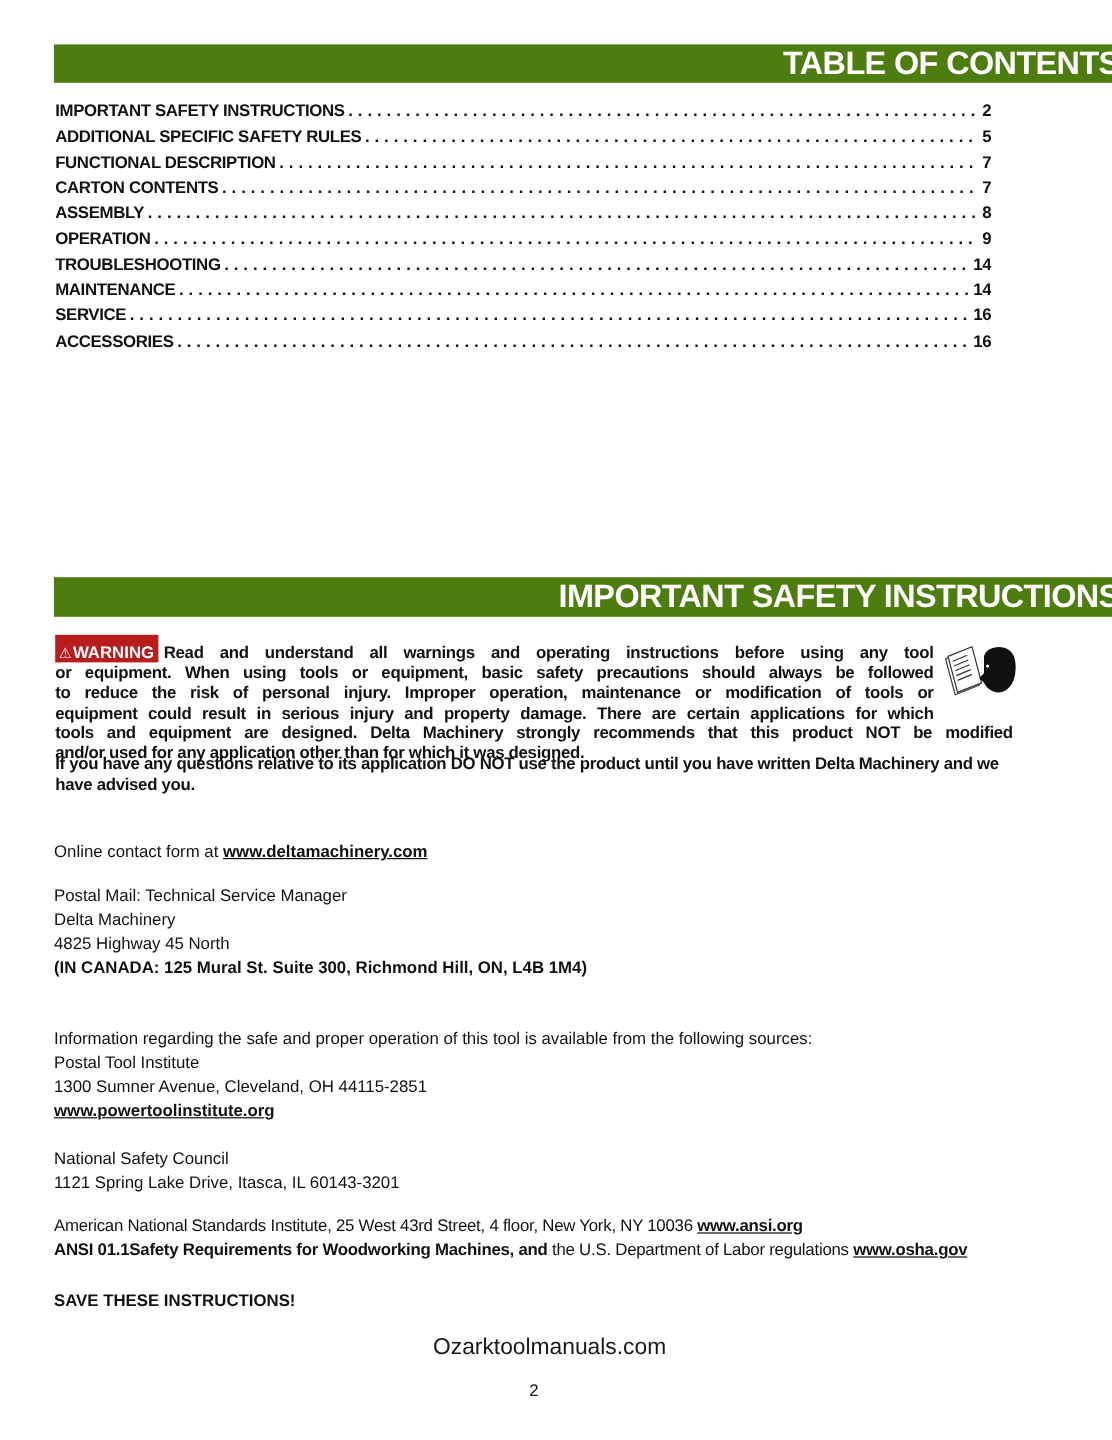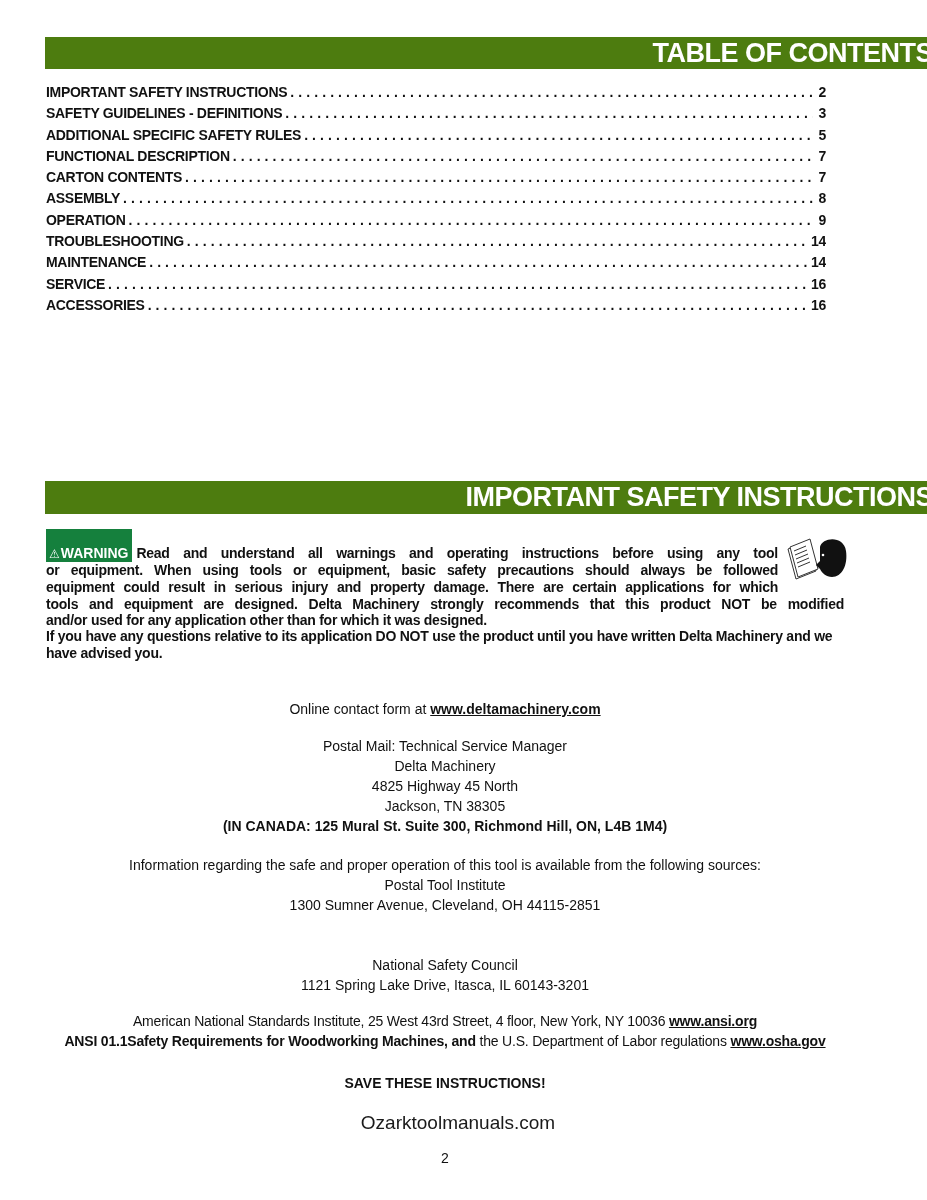--- a/index.html
+++ b/index.html
@@ -28,57 +28,52 @@
     content: ". . . . . . . . . . . . . . . . . . . . . . . . . . . . . . . . . . . . . . . . . . . . . . . . . . . . . . . . . . . . . . . . . . . . . . . . . . . . . . . . . . . . . . . . . . . . . . . . . . . . . . . . . . . . . . . . . . . . . . . . . . . . . . . . . . . . .";
     letter-spacing: 0px; word-spacing: 0.2px;
   }
   .toc-page { flex: 0 0 auto; text-align: right; min-width: 10px; }
 
   .warn-block {
     position: absolute; left: 46px; top: 529px; width: 798px;
     font-size: 14px; font-weight: bold; line-height: 16.8px; letter-spacing: -0.25px;
   }
   .warn-badge {
-    display: inline-block; background: #15803d; color: #ffffff; padding: 16px 4px 0 3px;
+    display: inline-block; background: #b91c1c; color: #ffffff; padding: 6px 4px 0 3px;
     font-size: 14px; line-height: 16px; margin-right: 4px; letter-spacing: 0;
   }
   .warn-badge .tri { font-size: 12px; margin-right: 1px; }
   .warn-text-narrow { text-align: justify; text-align-last: justify; width: 732px; display: block; }
   .warn-line { display: block; }
   .reader-icon { position: absolute; left: 786px; top: 535px; width: 62px; height: 50px; }
 
   .para {
     position: absolute; left: 46px; width: 800px; font-size: 14px; font-weight: bold;
     line-height: 16.8px; letter-spacing: -0.25px;
   }
-  .center-block { position: absolute; left: 45px; width: 800px; text-align: center; font-size: 14px; }
+  .center-block { position: absolute; left: 45px; width: 800px; font-size: 14px; }
   .center-block .ln { display: block; height: 20px; line-height: 20px; }
   .b { font-weight: bold; }
   .u { text-decoration: underline; font-weight: bold; }
 
   .footer-site { position: absolute; left: 0; width: 916px; top: 1112px; text-align: center; font-size: 19px; color: #1a1a1a; }
   .page-num { position: absolute; left: 0; width: 890px; top: 1150px; text-align: center; font-size: 14px; }
 </style>
 </head>
 <body>
 
 <div class="bar toc">
   <span>TABLE OF CONTENTS</span>
 </div>
 
 <ul class="toc-list">
   <li class="toc-row">
       <span class="toc-title">IMPORTANT SAFETY INSTRUCTIONS</span>
       <span class="toc-dots"></span>
       <span class="toc-page">2</span>
-    </li>
-  <li class="toc-row">
-      <span class="toc-title">SAFETY GUIDELINES - DEFINITIONS</span>
-      <span class="toc-dots"></span>
-      <span class="toc-page">3</span>
     </li>
   <li class="toc-row">
       <span class="toc-title">ADDITIONAL SPECIFIC SAFETY RULES</span>
       <span class="toc-dots"></span>
       <span class="toc-page">5</span>
     </li>
   <li class="toc-row">
       <span class="toc-title">FUNCTIONAL DESCRIPTION</span>
       <span class="toc-dots"></span>
       <span class="toc-page">7</span>
@@ -120,20 +115,21 @@
     </li>
 </ul>
 
 <div class="bar isi">
   <span>IMPORTANT SAFETY INSTRUCTIONS</span>
 </div>
 
 <div class="warn-block">
   <span class="warn-line warn-text-narrow"><span class="warn-badge"><span class="tri">⚠</span><span>WARNING</span></span><span>Read and understand all warnings and operating instructions before using any tool</span></span>
   <span class="warn-line warn-text-narrow">or equipment.  When using tools or equipment, basic safety precautions should always be followed</span>
+  <span class="warn-line warn-text-narrow">to reduce the risk of personal injury. Improper operation, maintenance or modification of tools or</span>
   <span class="warn-line warn-text-narrow">equipment could result in serious injury and property damage. There are certain applications for which</span>
   <span class="warn-line" style="text-align:justify;text-align-last:justify;width:798px;">tools and equipment are designed. Delta Machinery strongly recommends that this product NOT be modified</span>
   <span class="warn-line">and/or used for any application other than for which it was designed.</span>
 </div>
 
 <svg class="reader-icon" viewBox="0 0 62 50">
   <g fill="none" stroke="#333" stroke-width="1">
     <polygon points="2,14 22,6 30,36 10,44" fill="#fff"></polygon>
     <polygon points="4,12 24,4 32,34 12,42" fill="#fff"></polygon>
     <line x1="8" y1="16" x2="20" y2="11"></line>
@@ -149,28 +145,28 @@
 <div class="para" style="top:628px;">If you have any questions relative to its application DO NOT use the product until you have written Delta Machinery and we have advised you.</div>
 
 <div class="center-block" style="top:699px;">
   <span class="ln"><span>Online contact form at </span><span class="u">www.deltamachinery.com</span></span>
 </div>
 
 <div class="center-block" style="top:736px;">
   <span class="ln">Postal Mail: Technical Service Manager</span>
   <span class="ln">Delta Machinery</span>
   <span class="ln">4825 Highway 45 North</span>
-  <span class="ln">Jackson, TN 38305</span>
   <span class="ln b">(IN CANADA: 125 Mural St. Suite 300, Richmond Hill, ON, L4B 1M4)</span>
 </div>
 
 <div class="center-block" style="top:855px;">
   <span class="ln">Information regarding the safe and proper operation of this tool is available from the following sources:</span>
   <span class="ln">Postal Tool Institute</span>
   <span class="ln">1300 Sumner Avenue, Cleveland, OH 44115-2851</span>
+  <span class="ln"><span class="u">www.powertoolinstitute.org</span></span>
 </div>
 
 <div class="center-block" style="top:955px;">
   <span class="ln">National Safety Council</span>
   <span class="ln">1121 Spring Lake Drive, Itasca, IL 60143-3201</span>
 </div>
 
 <div class="center-block" style="top:1011px; letter-spacing:-0.2px;">
   <span class="ln"><span>American National Standards Institute, 25 West 43rd Street, 4 floor, New York, NY 10036 </span><span class="u">www.ansi.org</span></span>
   <span class="ln"><span class="b">ANSI 01.1Safety Requirements for Woodworking Machines, and</span><span> the U.S. Department of Labor regulations </span><span class="u">www.osha.gov</span></span>

